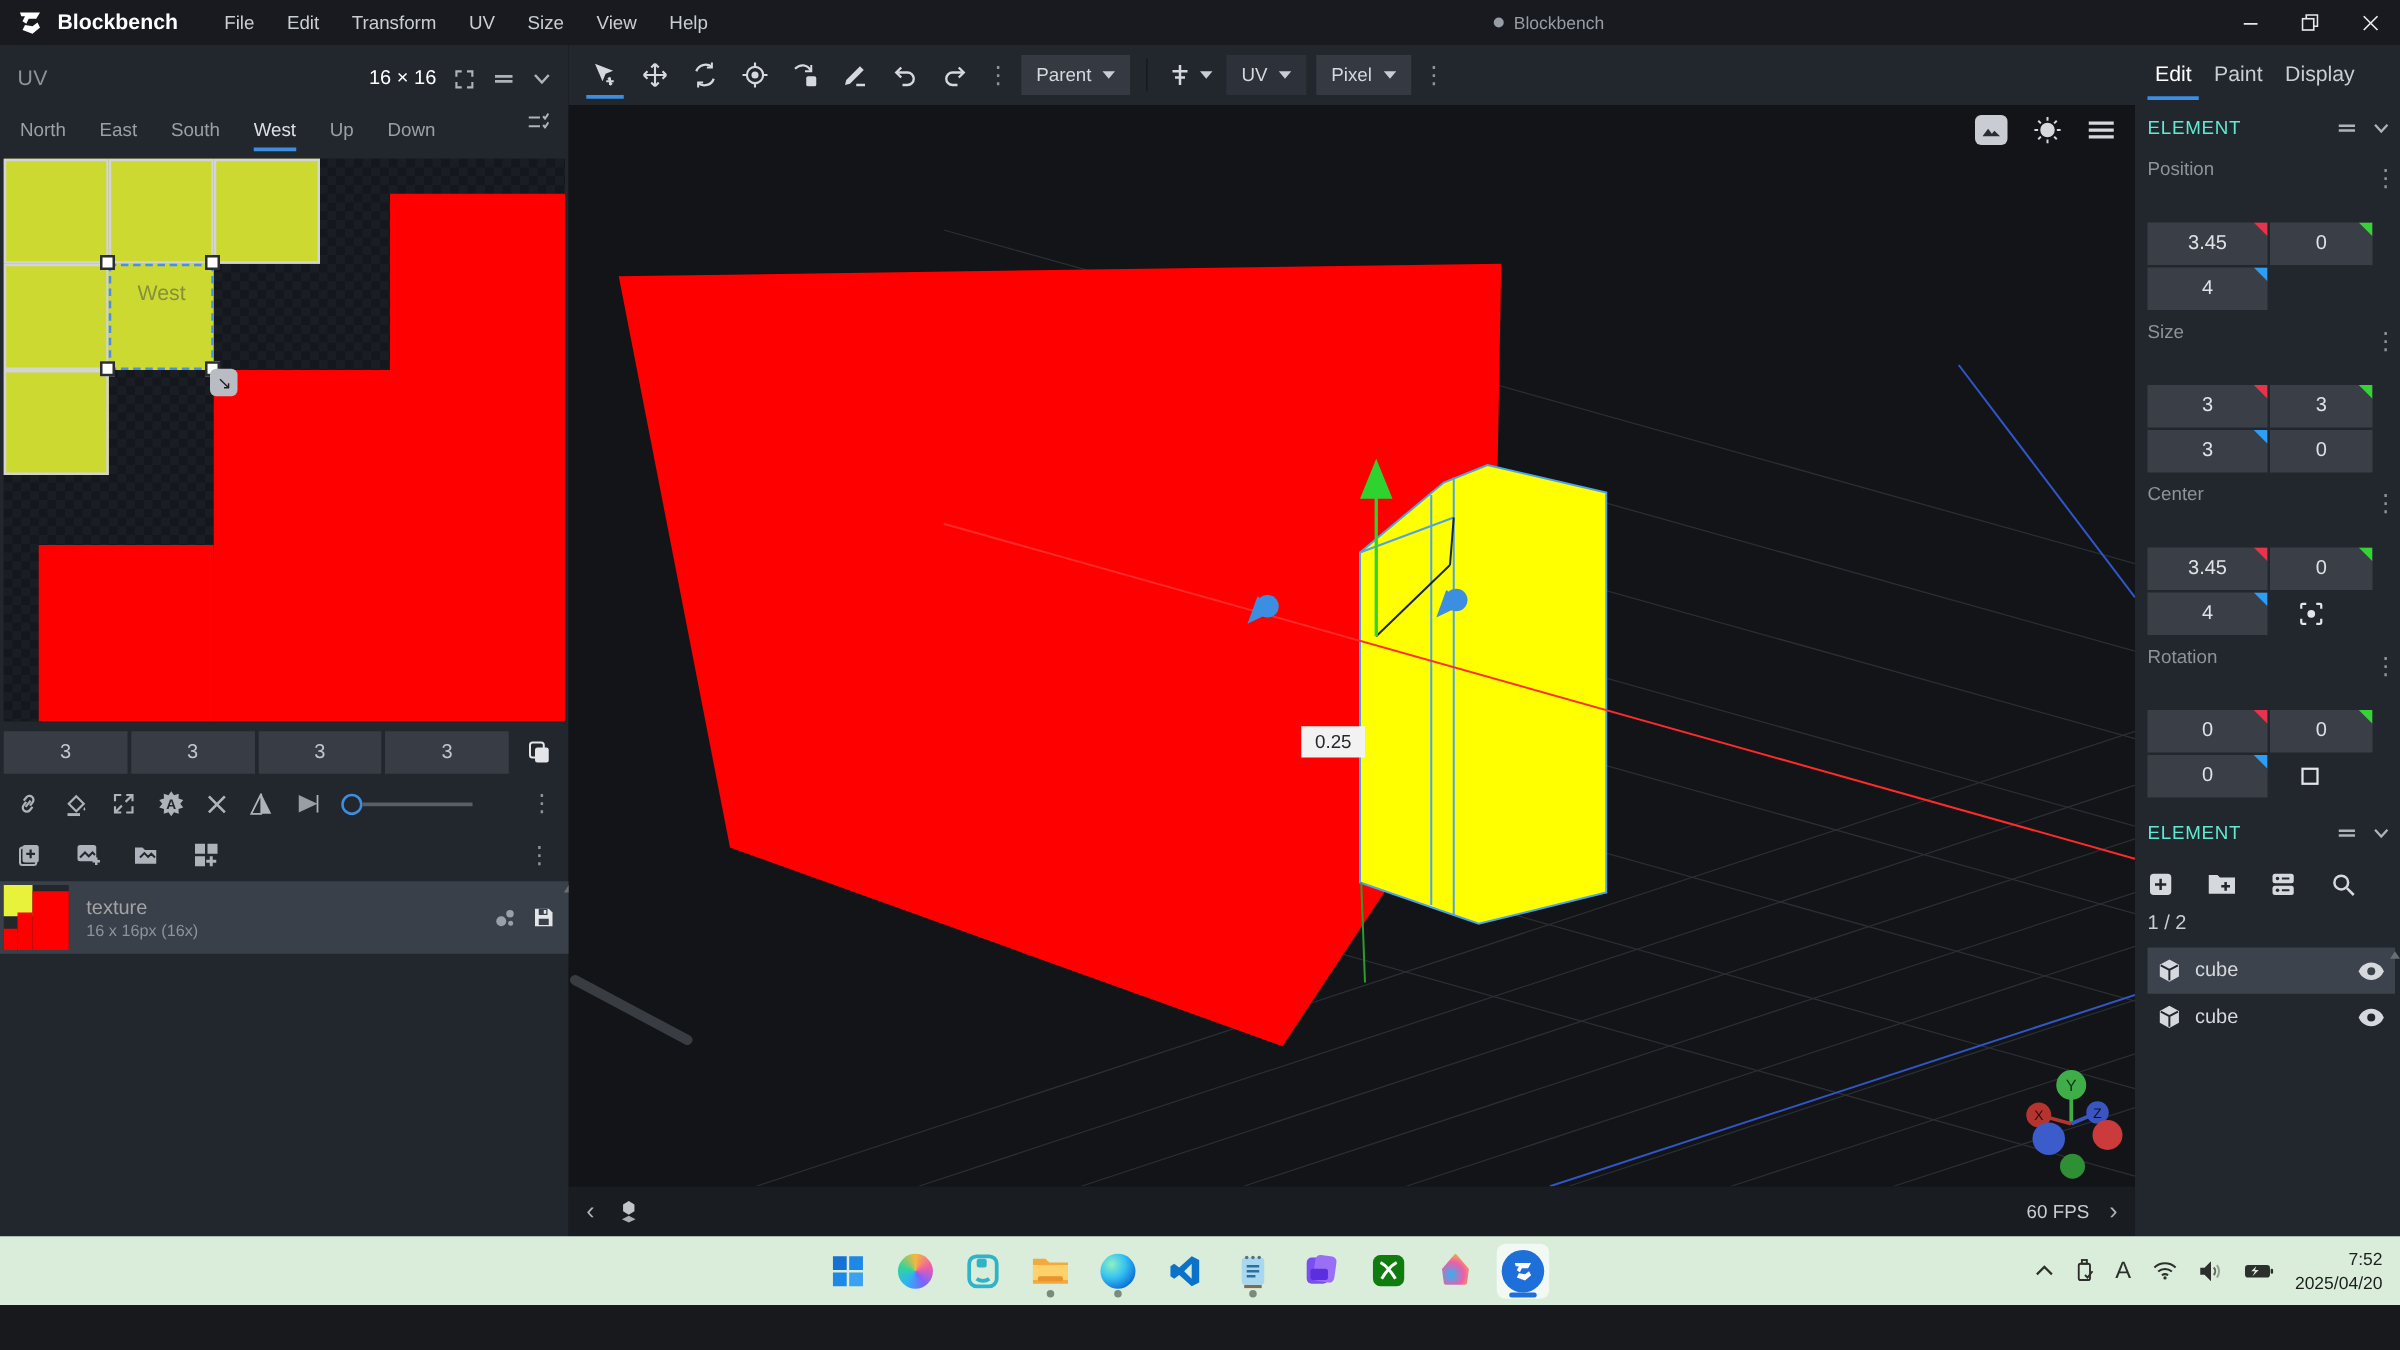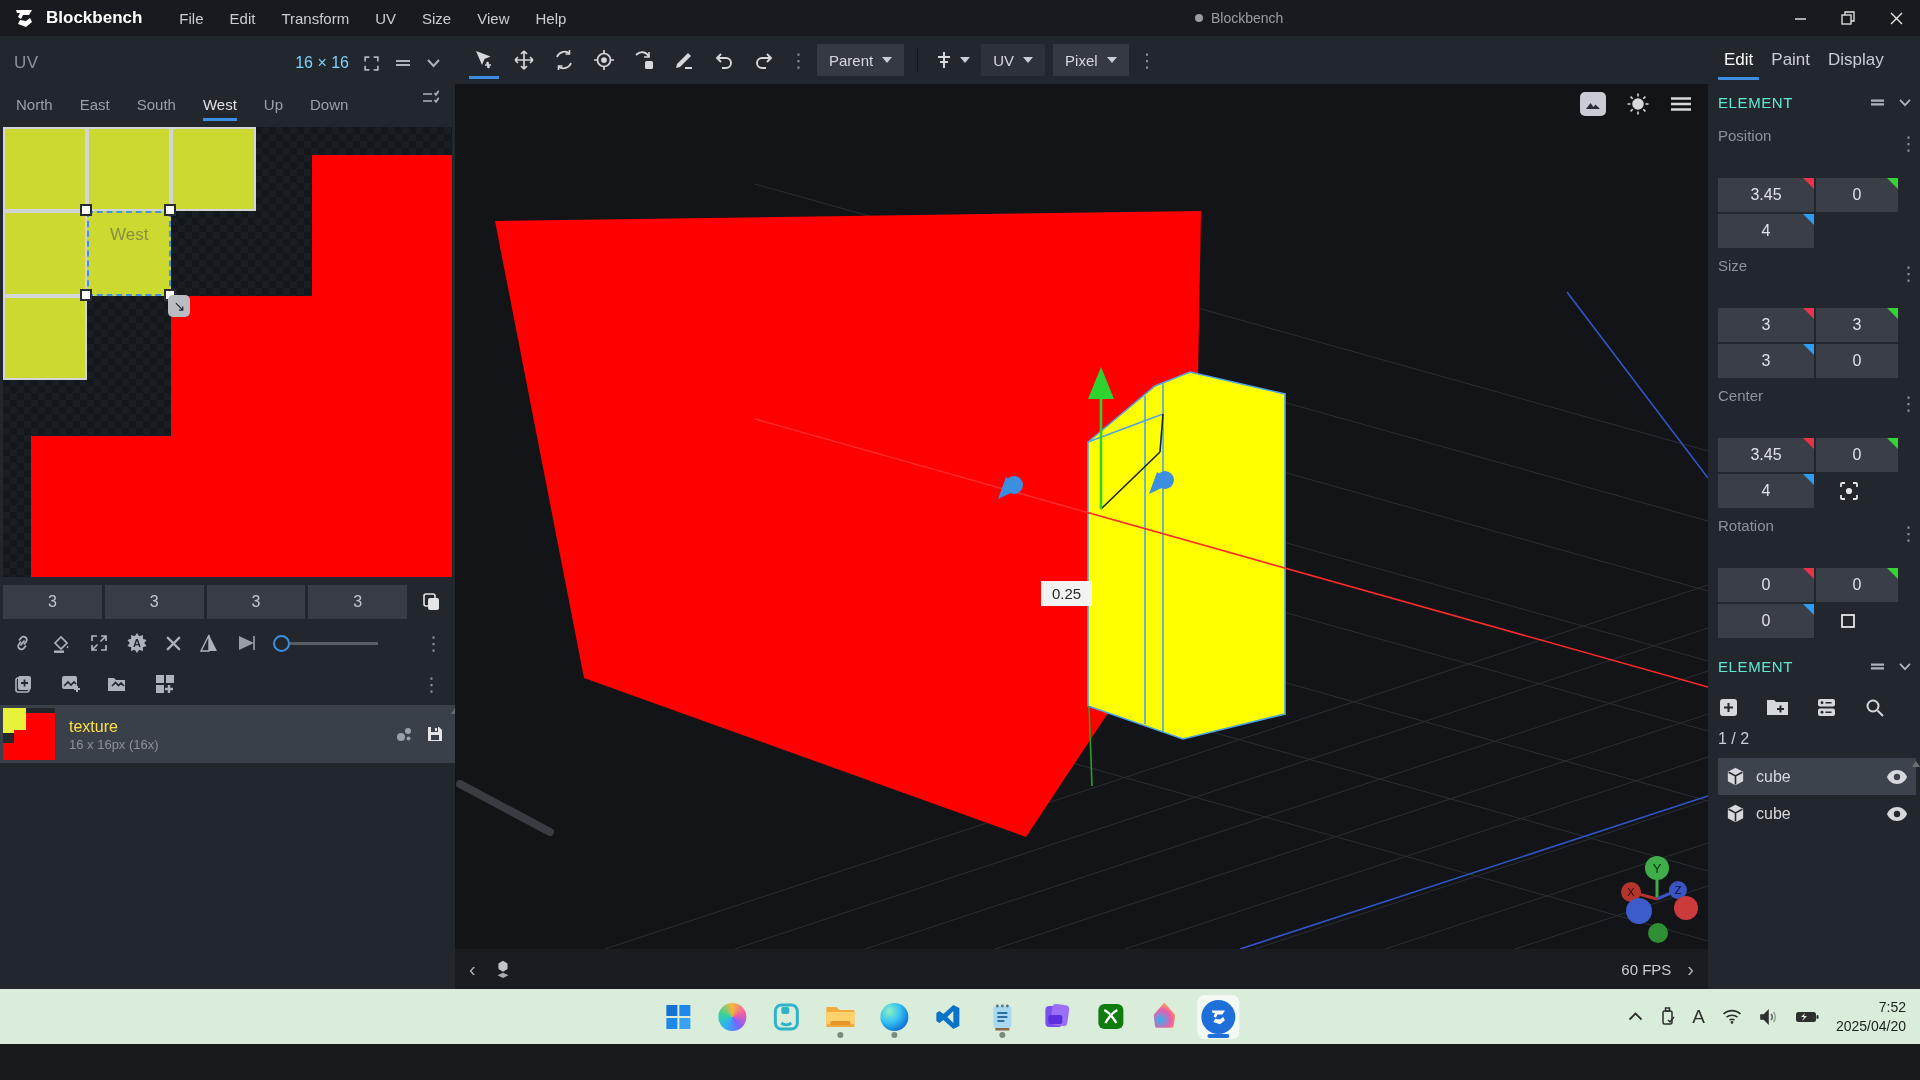--- a/index.html
+++ b/index.html
@@ -29,21 +29,21 @@
 
   
   .main{height:953px;display:flex;flex:none;}
   .left{width:455px;background:#22262d;display:flex;flex-direction:column;flex:none;}
   .viewport{width:1253px;display:flex;flex-direction:column;flex:none;background:#131518;}
   .sidebar{width:212px;background:#22262d;flex:none;display:flex;flex-direction:column;padding:0 0 0 10px;box-sizing:border-box;}
 
   
   .p-head{height:54px;display:flex;align-items:center;padding:0 14px;gap:14px;flex:none;}
   .p-title{color:#8d929b;font-size:17px;letter-spacing:.4px;}
-  .uv-size{margin-left:auto;color:#7dd3fc;font-size:16px;}
+  .uv-size{margin-left:auto;color:#ffffff;font-size:16px;}
   .faces{height:34px;display:flex;align-items:flex-start;padding:0 16px;gap:0;flex:none;}
   .face{color:#9aa0a8;font-size:15px;padding:6px 0 5px;margin-right:27px;border-bottom:3px solid transparent;}
   .face.active{color:#dde0e5;border-bottom-color:#3d8ee0;}
   .faces .opt{margin-left:auto;}
   .uv-canvas{height:450px;margin:3px 3px 0;position:relative;flex:none;
     background-color:#14171c;
     background-image:linear-gradient(45deg,#1a1e24 25%,transparent 25%,transparent 75%,#1a1e24 75%),
                      linear-gradient(45deg,#1a1e24 25%,transparent 25%,transparent 75%,#1a1e24 75%);
     background-position:0 0,7px 7px;background-size:14px 14px;}
   .tile{position:absolute;width:18.75%;height:18.75%;background:#ccd930;border:2px solid #d2d4d6;box-sizing:border-box;}
@@ -69,21 +69,21 @@
   
   .tex-tools{height:42px;display:flex;align-items:center;gap:24px;padding:0 14px;color:#d2d5da;flex:none;}
   .tex-tools .dots{margin-left:auto;}
   .tex-item{height:58px;background:#3a4049;display:flex;align-items:center;gap:14px;padding:0 10px 0 3px;flex:none;position:relative;}
   .thumb{width:52px;height:52px;position:relative;background:#23262b;flex:none;}
   .thumb div{position:absolute;}
   .tt-y{left:0;top:0;width:45%;height:48%;background:#e8f23a;}
   .tt-r1{left:45%;top:10%;width:55%;height:90%;background:#ff0000;}
   .tt-r2{left:22%;top:42%;width:23%;height:58%;background:#ff0000;}
   .tt-r3{left:0;top:68%;width:22%;height:32%;background:#ff0000;}
-  .tex-name{color:#fde047;font-size:16px;line-height:1.35;}
+  .tex-name{color:#a3a3a3;font-size:16px;line-height:1.35;}
   .tex-info{color:#8d929b;font-size:13px;}
   .tex-item .right{margin-left:auto;display:flex;align-items:center;gap:10px;color:#e3e5e8;}
   .left-fill{flex:1;background:#22262d;}
 
   
   .vp-toolbar{height:48px;background:#22262d;display:flex;align-items:center;padding:0 10px;gap:2px;flex:none;}
   .tool{width:38px;height:42px;display:flex;align-items:center;justify-content:center;color:#d5d8dd;position:relative;}
   .tool.active::after{content:"";position:absolute;left:4px;right:4px;bottom:2px;height:3px;background:#3d8ee0;}
   .vsep{width:1px;height:26px;background:#15171a;margin:0 8px;}
   .vp-drop{height:32px;background:#343942;display:flex;align-items:center;gap:9px;padding:0 12px;color:#d5d8dd;font-size:15px;margin:0 3px;}

